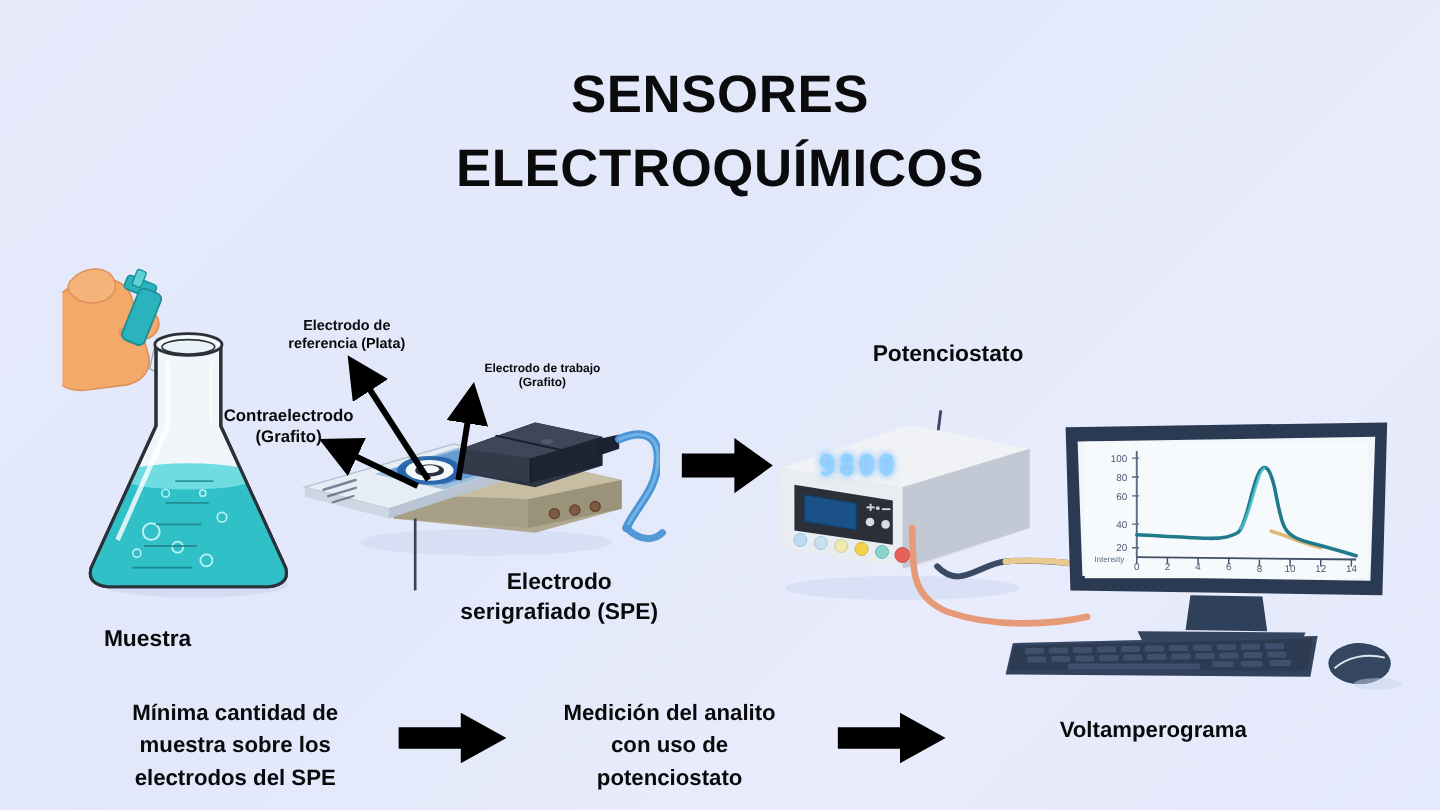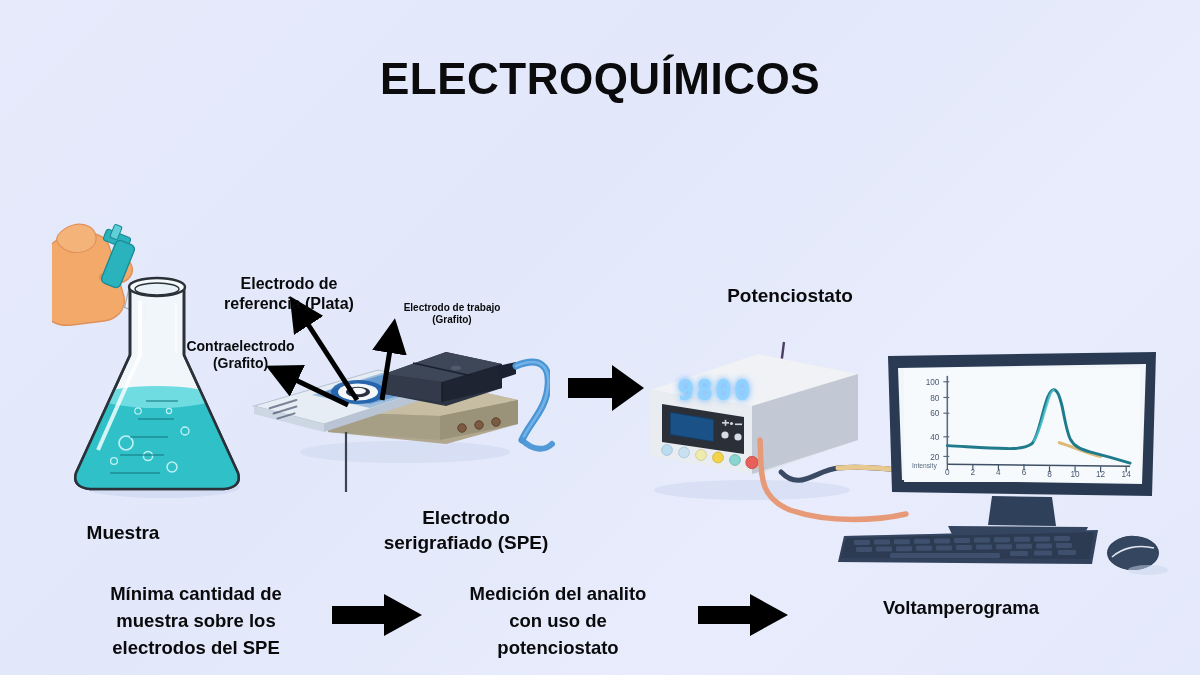--- a/index.html
+++ b/index.html
@@ -36,24 +36,24 @@
   
   .lbl {
     position: absolute;
     font-weight: bold;
     color: #0a0a0c;
     text-align: center;
     line-height: 1.22;
     white-space: pre-line;
   }
 
-  .lbl-ref   { left: 214px; top: 274px; width: 150px; font-size: 16px; }
+  .lbl-ref   { left: 214px; top: 264px; width: 150px; font-size: 12px; }
   .lbl-work  { left: 367px; top: 302px; width: 170px; font-size: 10px; }
   .lbl-count { left: 178px; top: 338px; width: 125px; font-size: 14px; }
-  .lbl-spe   { left: 366px; top: 474px; width: 200px; font-size: 19px; line-height: 1.3; margin-top: 32px; }
+  .lbl-spe   { left: 366px; top: 474px; width: 200px; font-size: 19px; line-height: 1.3; }
   .lbl-sample{ left: 58px;  top: 521px; width: 130px; font-size: 19px; }
   .lbl-pot   { left: 690px; top: 284px; width: 200px; font-size: 19px; }
 
   
   .flow-text {
     position: absolute;
     font-weight: bold;
     color: #0a0a0c;
     text-align: center;
     font-size: 18.5px;
@@ -79,21 +79,21 @@
   
   .pot-wrap { position: absolute; left: 640px; top: 330px; width: 230px; height: 190px; }
 
   .pot-display-text {
     position: absolute;
     left: 36px;
     top: 44px;
     width: 78px;
     text-align: center;
     font-family: "DejaVu Sans Mono", "Liberation Mono", monospace;
-    font-size: 28px;
+    font-size: 24px;
     font-weight: bold;
     color: #8fd2ff;
     letter-spacing: 2px;
     text-shadow: 0 0 6px #4ea8ff;
   }
 
   
   .pc-wrap { position: absolute; left: 830px; top: 340px; width: 370px; height: 250px; }
 
   .axis-tick-text {
@@ -106,20 +106,21 @@
     font-size: 3.4px;
     fill: #5a6a80;
   }
 </style>
 </head>
 <body>
 
 <div id="stage">
 
   <div class="title">
+    <span>SENSORES</span>
     <span class="l2">ELECTROQUÍMICOS</span>
   </div>
 
   <div class="flask-wrap">
     <svg width="230" height="290" viewBox="0 0 230 290">
 
       <ellipse cx="110" cy="272" rx="78" ry="11" fill="#c9d3ee" opacity="0.55"></ellipse>
 
       <g>
         <path d="M -10 40 C 2 22, 22 14, 40 18 C 50 20, 56 26, 58 34

